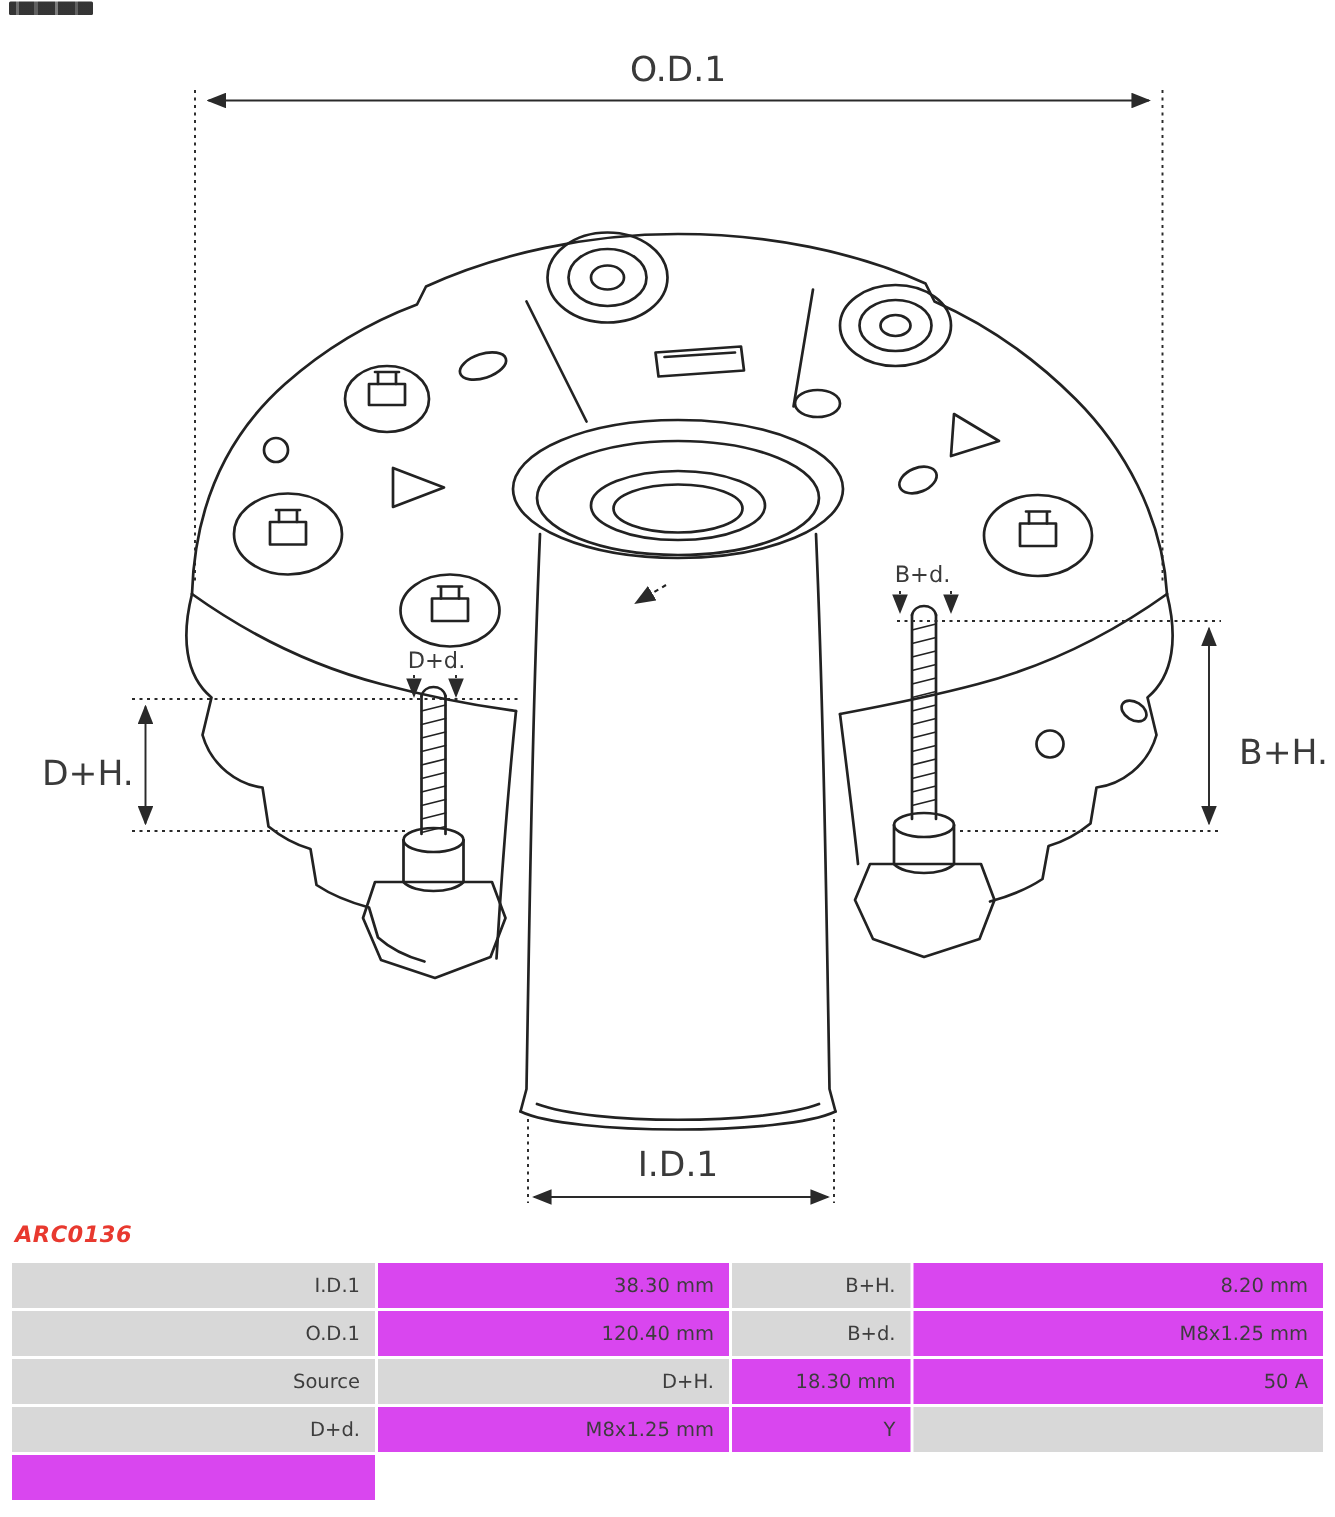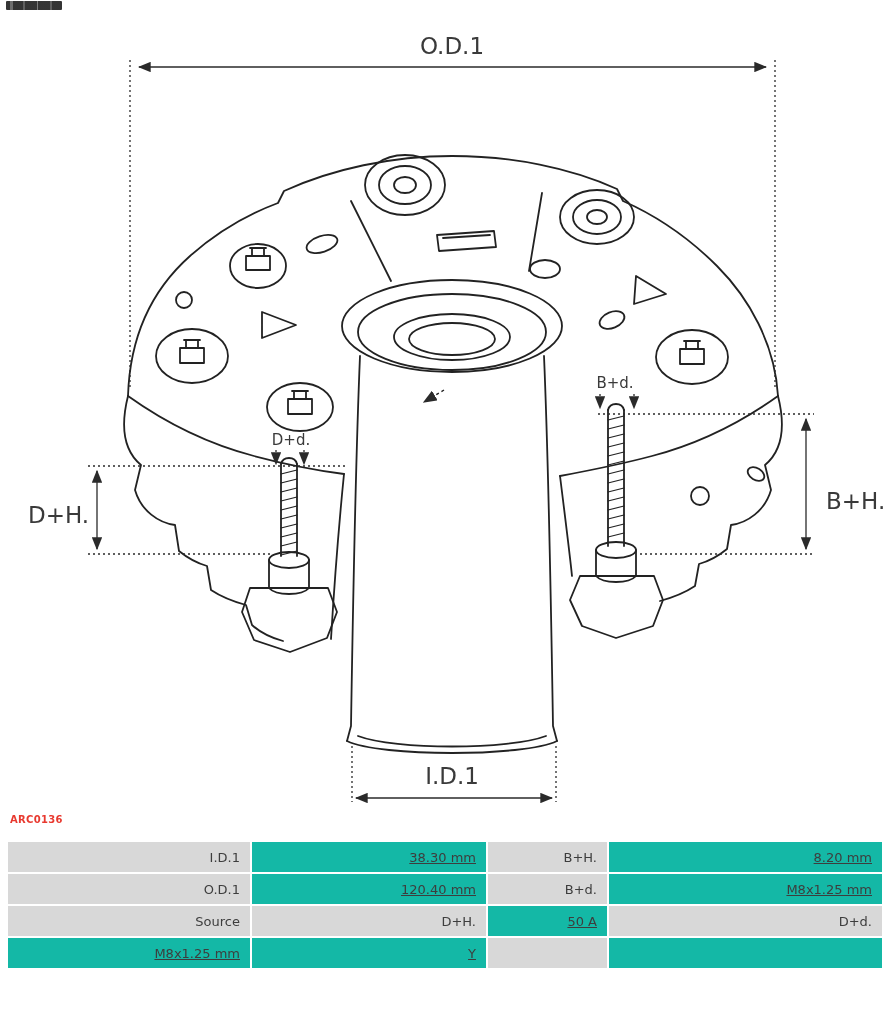--- a/index.html
+++ b/index.html
@@ -8,33 +8,33 @@
     font-family:"DejaVu Sans","Liberation Sans",sans-serif;
     color:#3d3d3d;
   }
   .brand-logo{
     position:absolute;left:6px;top:1px;width:56px;height:9px;opacity:.85;border-radius:1px;
     background:linear-gradient(90deg,#111 0 8%,#555 8% 12%,#111 12% 30%,#444 30% 34%,#111 34% 55%,#666 55% 58%,#111 58% 78%,#444 78% 82%,#111 82% 100%);
   }
   .drawing{position:absolute;left:0;top:4px;}
   .product-code{
     position:absolute;left:10px;top:814px;
-    font-size:10px;font-weight:bold;color:#e8392f;letter-spacing:.3px;
+    font-size:15px;font-weight:bold;color:#e8392f;letter-spacing:.3px;font-style:italic;
   }
   .spec-table{
     position:absolute;left:8px;top:842px;width:874px;
     display:grid;grid-template-columns:242px 234px 119px 273px;
     gap:2px;background:#fff;
   }
   .cell{
     height:30px;box-sizing:border-box;display:flex;align-items:center;justify-content:flex-end;
     padding-right:10px;font-size:13px;color:#3d3d3d;
   }
   .cell.label{background:#d8d8d8;}
-  .cell.value{background:#14b8a6;text-decoration:underline;}
+  .cell.value{background:#d946ef;}
   svg text{font-family:"DejaVu Sans","Liberation Sans",sans-serif;}
 </style>
 </head>
 <body>
 
 <div class="brand-logo"></div>
 
 <svg class="drawing" width="890" height="810" viewBox="0 0 890 810" aria-hidden="true">
   <defs>
     <marker id="arr" viewBox="0 0 10 8" refX="9" refY="4" markerWidth="10" markerHeight="8" orient="auto-start-reverse">
@@ -176,20 +176,21 @@
   <div class="cell label">B+H.</div>
   <div class="cell value">8.20 mm</div>
 
   <div class="cell label">O.D.1</div>
   <div class="cell value">120.40 mm</div>
   <div class="cell label">B+d.</div>
   <div class="cell value">M8x1.25 mm</div>
 
   <div class="cell label">Source</div>
   <div class="cell label">D+H.</div>
+  <div class="cell value">18.30 mm</div>
 
   <div class="cell value">50 A</div>
   <div class="cell label">D+d.</div>
   <div class="cell value">M8x1.25 mm</div>
 
   <div class="cell value">Y</div>
   <div class="cell label"></div>
   <div class="cell value"></div>
 </div>
 

